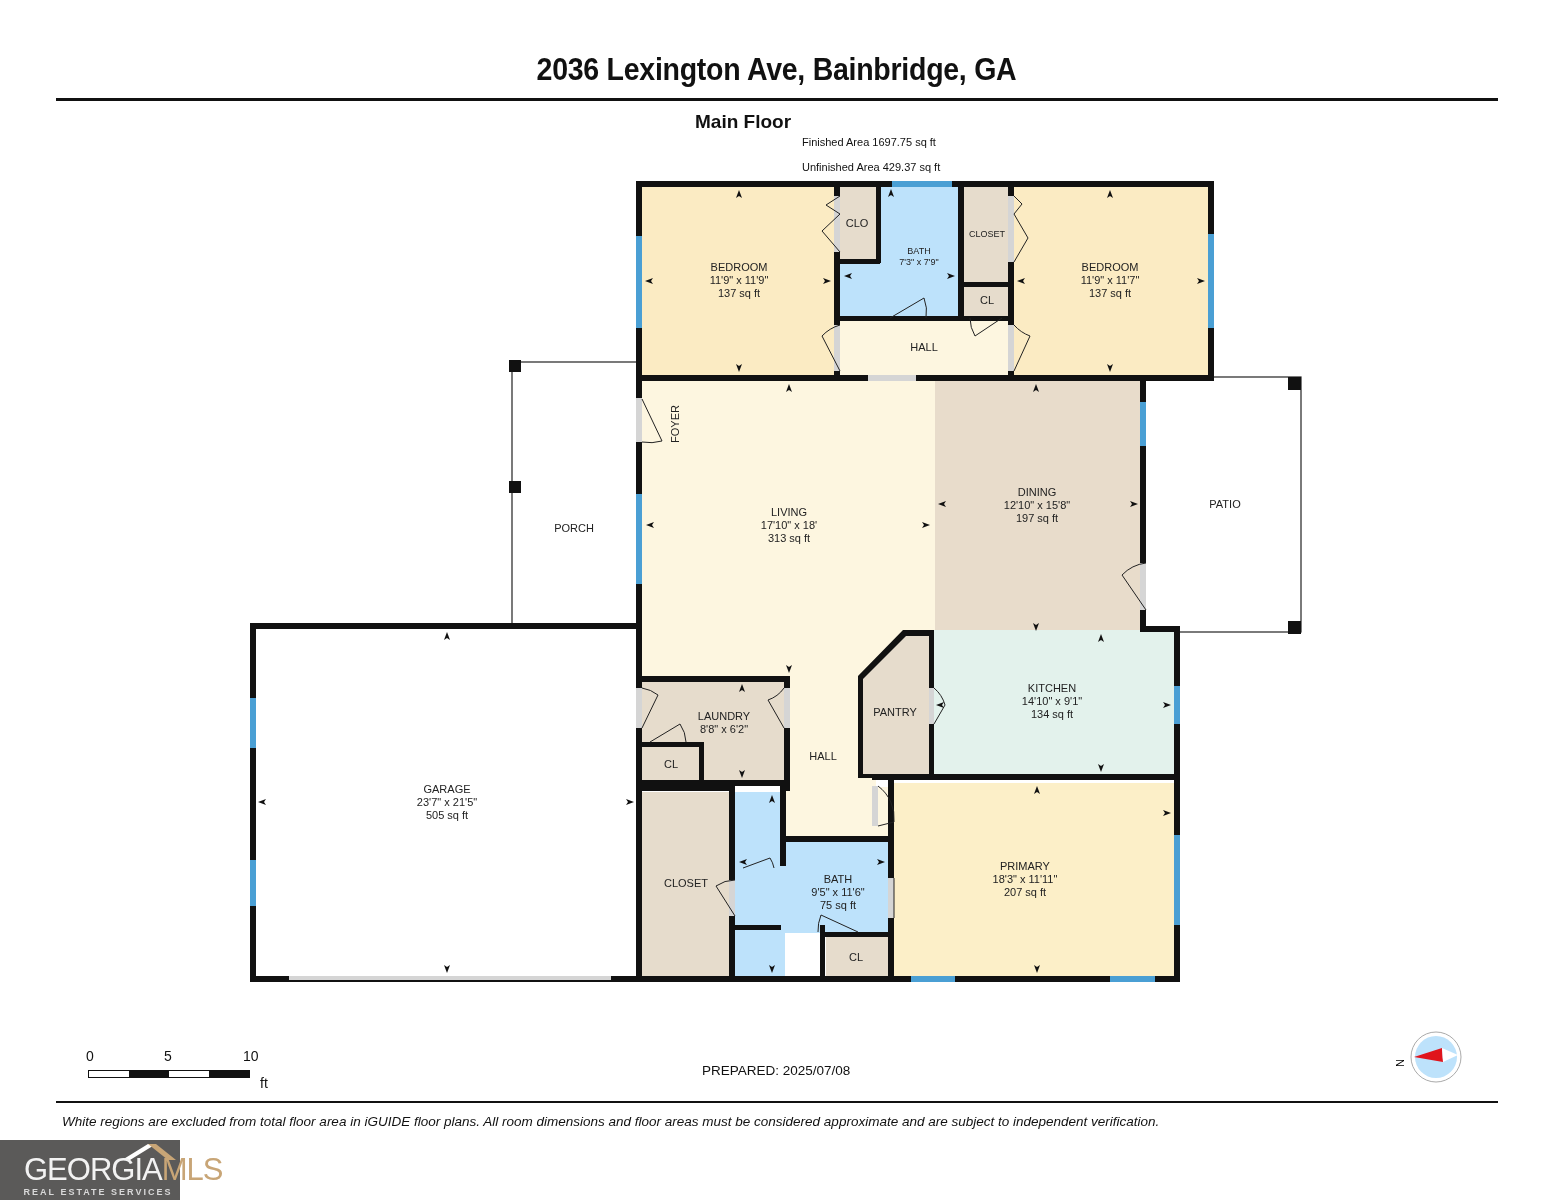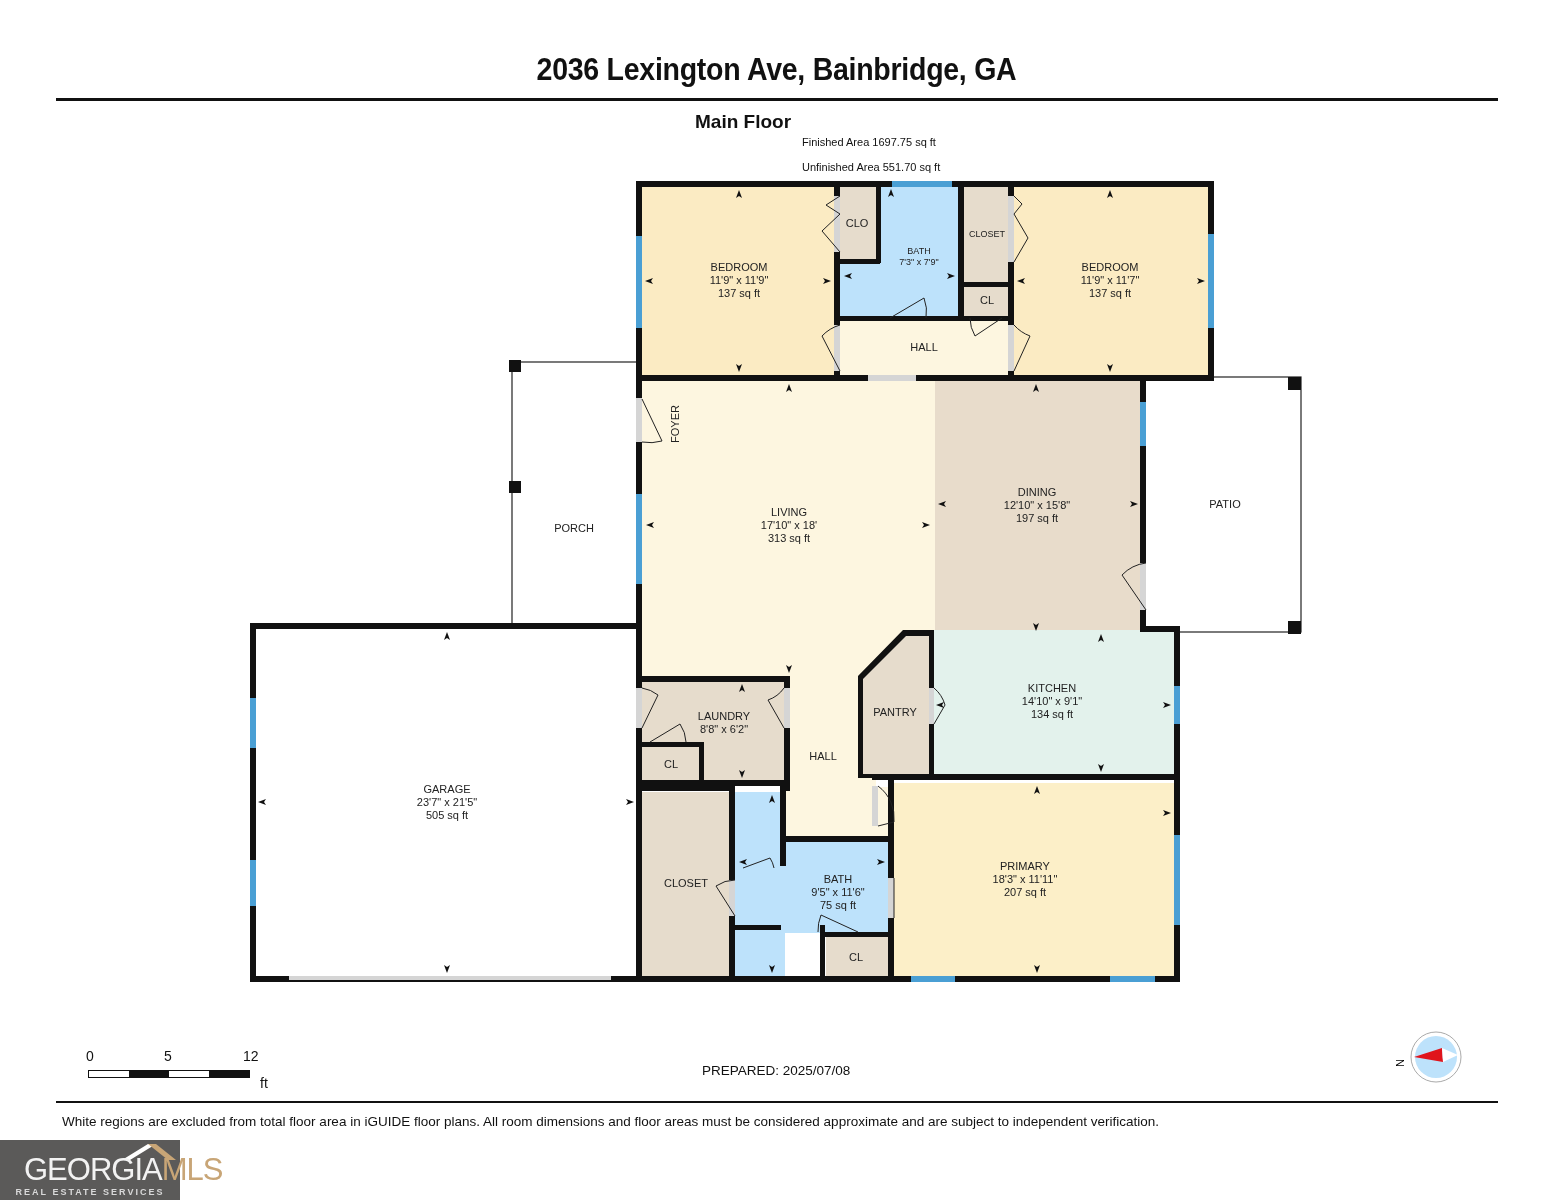--- a/index.html
+++ b/index.html
@@ -12,36 +12,36 @@
   .room-label { font-family:"Liberation Sans", sans-serif; font-size:11px; fill:#222; text-anchor:middle; }
   .room-label.small { font-size:9px; }
   .scale { position:absolute; left:86px; top:1048px; }
   .scale .nums { position:relative; height:18px; font-size:14px; }
   .scale .nums span { position:absolute; top:0; }
   .scale .bar { position:absolute; top:22px; left:2px; display:flex; border:1px solid #111; height:6px; }
   .scale .bar div { width:40px; height:6px; }
   .scale .ft { position:absolute; left:174px; top:19px; font-size:14px;margin-top:8px; }
   .prepared { position:absolute; left:702px; top:1063px; font-size:13.5px; }
   .rule-bottom { position:absolute; left:56px; top:1101px; width:1442px; height:2px; background:#111; }
-  .disclaimer { position:absolute; left:62px; top:1114px; font-size:13.5px; }
+  .disclaimer { position:absolute; left:62px; top:1114px; font-size:13.5px;font-style:italic; }
   .compass { position:absolute; left:1390px; top:1030px; }
   .logo { position:absolute; left:0; top:1140px; width:180px; height:60px; background:#5b5a59; }
   .logo .main { position:absolute; left:4px; top:12px; font-size:31px; letter-spacing:-1px; color:#f2f2f2; white-space:nowrap;margin-left:20px; }
   .logo .main .mls { color:#c8a576; }
-  .logo .sub { position:absolute; left:0; width:180px; text-align:center; top:47px; font-size:9px; letter-spacing:2px; color:#d9d9d9; font-weight:bold; }
+  .logo .sub { position:absolute; left:8px; width:180px; text-align:center; top:47px; font-size:9px; letter-spacing:2px; color:#d9d9d9; font-weight:bold; }
   .logo .roof { position:absolute; left:120px; top:2px; }
 </style>
 </head>
 <body>
 
 <div class="title">2036 Lexington Ave, Bainbridge, GA</div>
 <div class="rule-top"></div>
 <div class="floor-label">Main Floor</div>
 <div class="area-line" style="top:111px">Finished Area 1697.75 sq ft</div>
-<div class="area-line" style="top:136px">Unfinished Area 551.70 sq ft</div>
+<div class="area-line" style="top:136px">Unfinished Area 429.37 sq ft</div>
 
 <svg class="plan" width="1553" height="1200" viewBox="0 0 1553 1200">
 
   <g>
     <rect x="512" y="362" width="126" height="264" fill="#ffffff" stroke="#222" stroke-width="1.2"></rect>
     <rect x="509" y="360" width="12" height="12" fill="#111"></rect>
     <rect x="509" y="481" width="12" height="12" fill="#111"></rect>
   </g>
   <g>
     <rect x="1145" y="377" width="156" height="255" fill="#ffffff" stroke="#222" stroke-width="1.2"></rect>
@@ -247,21 +247,21 @@
   <text class="room-label" x="856" y="961">CL</text>
   <text class="room-label" x="1025" y="870">PRIMARY</text>
   <text class="room-label" x="1025" y="883">18'3" x 11'11"</text>
   <text class="room-label" x="1025" y="896">207 sq ft</text>
 </svg>
 
 <div class="scale">
   <div class="nums">
     <span style="left:0">0</span>
     <span style="left:78px">5</span>
-    <span style="left:157px">12</span>
+    <span style="left:157px">10</span>
   </div>
   <div class="bar">
     <div style="background:#fff"></div>
       <div style="background:#111"></div>
       <div style="background:#fff"></div>
       <div style="background:#111"></div>
   </div>
   <span class="ft">ft</span>
 </div>
 

